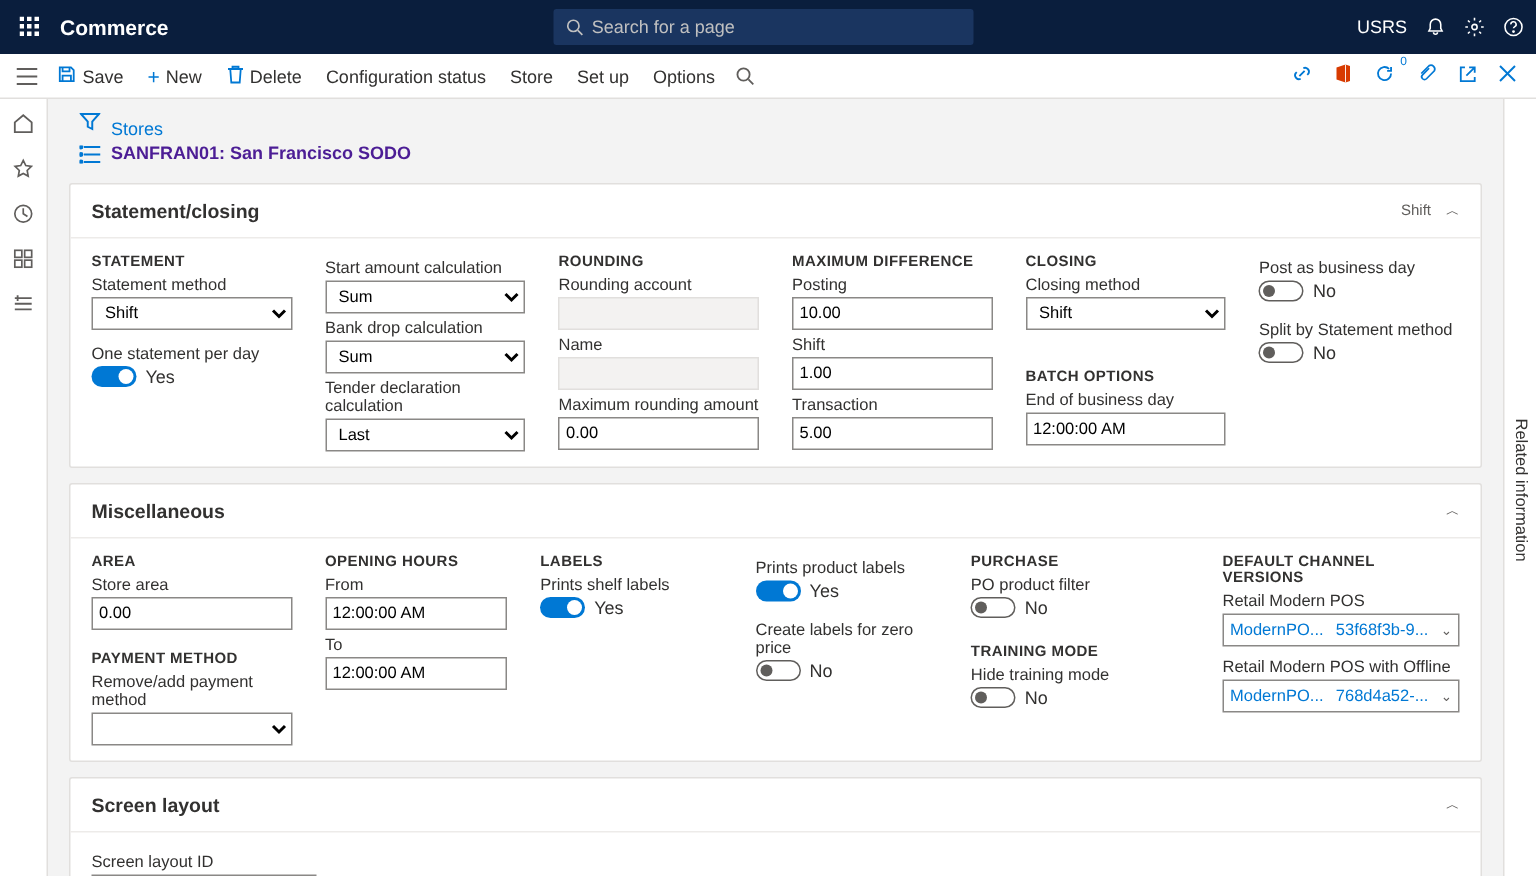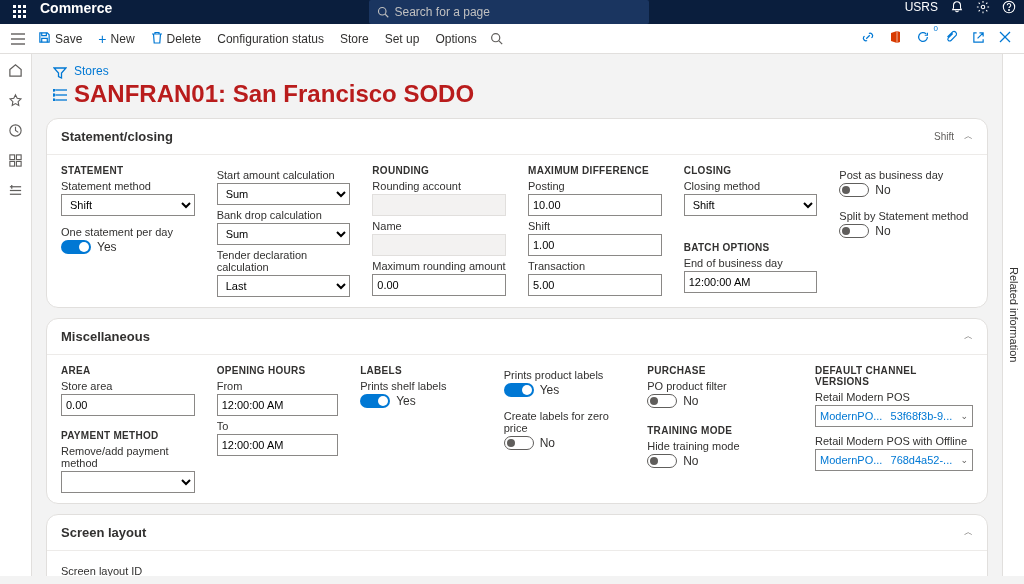--- a/index.html
+++ b/index.html
@@ -1,17 +1,17 @@
 <!DOCTYPE html>
 <html><head>
 <meta charset="utf-8">
 <style>
 *{box-sizing:border-box;margin:0;padding:0;font-family:"Segoe UI",Arial,sans-serif}
 body{background:#f3f3f3;font-size:12px;color:#323130;overflow:hidden}
-.topbar{background:#0a1e3d;color:#fff;height:24px;display:flex;align-items:flex-start;padding:0 8px}
+.topbar{background:#0a1e3d;color:#fff;height:36px;display:flex;align-items:center;padding:0 8px}
 .topbar .waffle{width:24px;height:24px;display:flex;align-items:center;justify-content:center;cursor:pointer}
 .topbar .brand{font-size:14px;font-weight:600;margin-left:8px}
 .topbar .search{flex:0 0 280px;margin:0 auto;background:#1a3560;height:24px;border-radius:2px;display:flex;align-items:center;padding:0 8px;color:#c0c0c0}
 .topbar .search svg{margin-right:6px}
 .topbar .right{display:flex;gap:12px;align-items:center}
 .topbar .right .item{cursor:pointer;display:flex;align-items:center}
 .cmdbar{background:#fff;height:30px;border-bottom:1px solid #e1dfdd;display:flex;align-items:center;padding:0 8px;gap:4px}
 .cmdbar .btn{display:flex;align-items:center;gap:4px;padding:3px 6px;cursor:pointer;color:#323130;font-size:12px}
 .cmdbar .btn.icon-only{padding:3px}
 .cmdbar .btn .ico{color:#0078d4}
@@ -21,22 +21,22 @@
 .leftrail{width:32px;background:#fff;border-right:1px solid #e1dfdd;display:flex;flex-direction:column;align-items:center;padding-top:6px;gap:10px}
 .leftrail .ri{width:20px;height:20px;display:flex;align-items:center;justify-content:center;cursor:pointer;color:#605e5c}
 .rightrail{width:22px;background:#fff;border-left:1px solid #e1dfdd;display:flex;align-items:center;justify-content:center}
 .rightrail .vtxt{writing-mode:vertical-rl;font-size:11px;color:#323130;cursor:pointer}
 .content{flex:1;display:flex;flex-direction:column;overflow:auto}
 .content-inner{padding:8px 14px 20px 14px}
 .crumb{color:#0078d4;font-size:12px;margin:2px 0 2px 28px;cursor:pointer}
 .hdr-row{display:flex;align-items:center}
 .filter-col{width:28px;display:flex;flex-direction:column;gap:6px;align-items:center}
 .filter-col .fi{color:#0078d4;cursor:pointer}
-.page-title{font-size:24px;font-weight:600;color:#b91c1c}
-.card{background:#fff;border:1px solid #e1dfdd;border-radius:12px;margin-top:10px}
+.page-title{font-size:12px;font-weight:600;color:#4c1d95}
+.card{background:#fff;border:1px solid #e1dfdd;border-radius:2px;margin-top:10px}
 .card-hdr{padding:10px 14px;border-bottom:1px solid #edebe9;display:flex;align-items:center;justify-content:space-between;font-size:13px;font-weight:600}
 .card-hdr .expand{color:#605e5c;font-size:10px;cursor:pointer;display:flex;gap:10px;align-items:center;font-weight:400}
 .card-body{padding:10px 14px}
 .cols{display:grid;grid-template-columns:repeat(6,1fr);gap:14px 22px}
 .cols5{display:grid;grid-template-columns:1.1fr 1fr 1fr 1fr 1.2fr 1.3fr;gap:14px 22px}
 .colh{font-size:10px;letter-spacing:.3px;color:#323130;font-weight:600;text-transform:uppercase;margin-bottom:4px}
 .lbl{font-size:11px;color:#323130;margin:4px 0 2px}
 .sel,.inp{width:100%;max-width:150px;height:22px;border:1px solid #8a8886;background:#fff;font-size:11px;padding:0 4px}
 .inp.ro{background:#f3f2f1;border-color:#e1dfdd}
 .inp.r{text-align:left}

